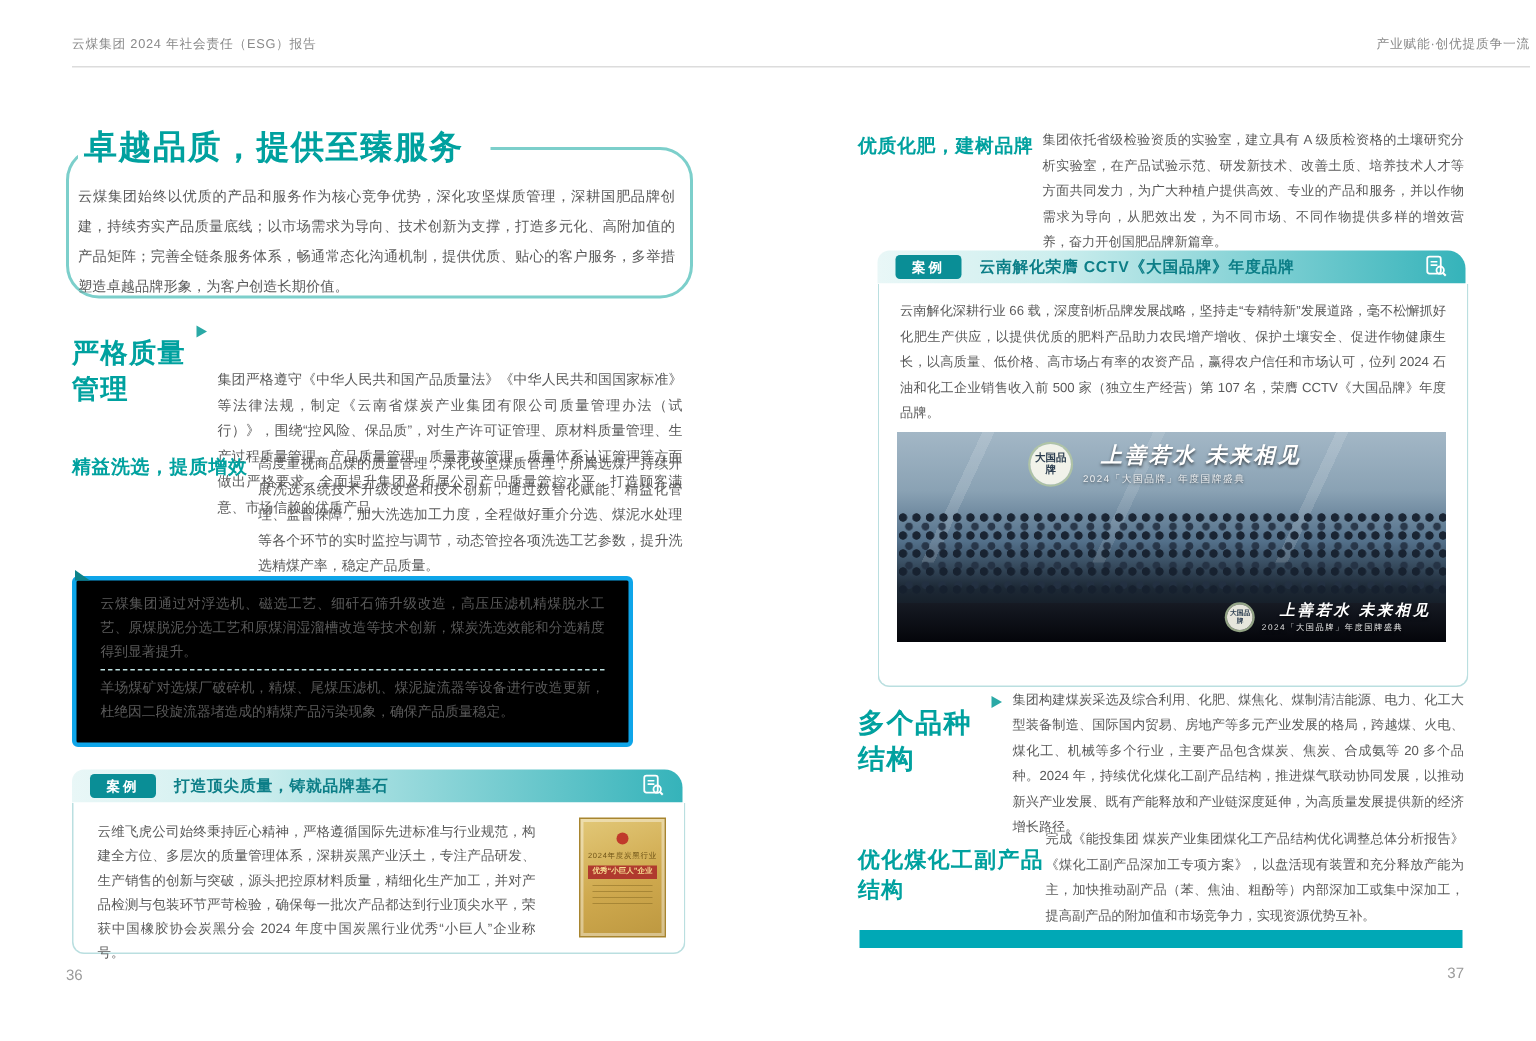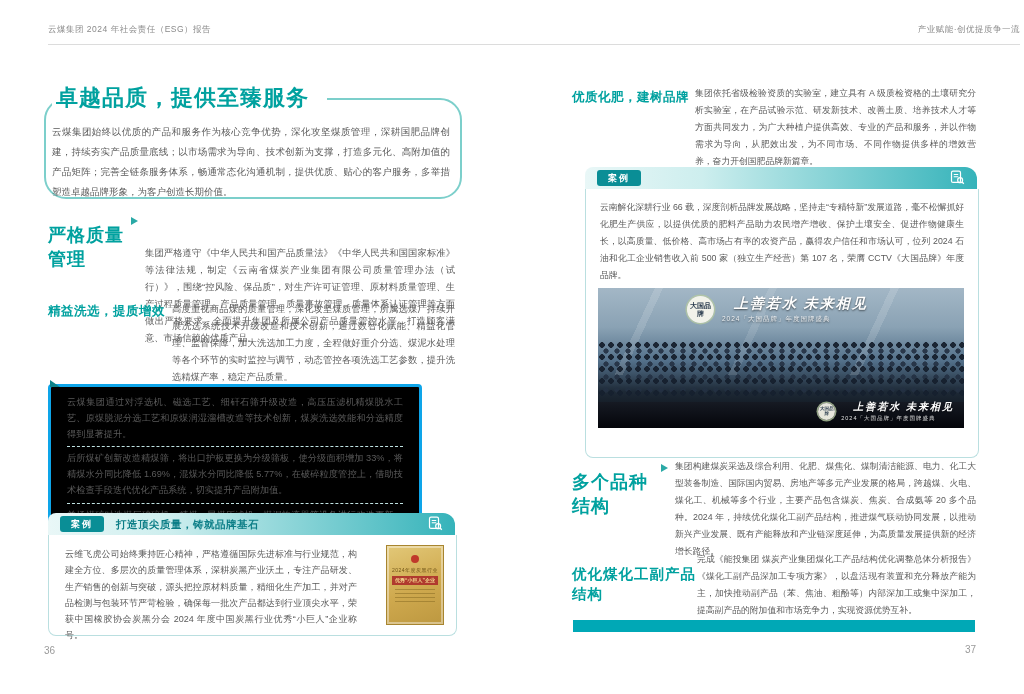--- a/index.html
+++ b/index.html
@@ -100,21 +100,20 @@
     </div>
     <span class="tri" style="left:131px;top:217px;"></span>
     <div class="sec-body" style="left:145px;top:211px;width:310px;margin-top:34px;">集团严格遵守《中华人民共和国产品质量法》《中华人民共和国国家标准》等法律法规，制定《云南省煤炭产业集团有限公司质量管理办法（试行）》，围绕“控风险、保品质”，对生产许可证管理、原材料质量管理、生产过程质量管理、产品质量管理、质量事故管理、质量体系认证管理等方面做出严格要求，全面提升集团及所属公司产品质量管控水平，打造顾客满意、市场信赖的优质产品。</div>
 
     <div class="inl-head" style="left:48px;top:303px;">精益洗选，提质增效</div>
     <div class="sec-body" style="left:172px;top:301px;width:283px;">高度重视商品煤的质量管理，深化攻坚煤质管理，所属选煤厂持续开展洗选系统技术升级改造和技术创新，通过数智化赋能、精益化管理、监督保障，加大洗选加工力度，全程做好重介分选、煤泥水处理等各个环节的实时监控与调节，动态管控各项洗选工艺参数，提升洗选精煤产率，稳定产品质量。</div>
 
     <div class="hl-box">
       <span class="fold"></span>
       <p>云煤集团通过对浮选机、磁选工艺、细矸石筛升级改造，高压压滤机精煤脱水工艺、原煤脱泥分选工艺和原煤润湿溜槽改造等技术创新，煤炭洗选效能和分选精度得到显著提升。</p>
-      <p>后所煤矿创新改造精煤筛，将出口护板更换为分级筛板，使分级面积增加 33%，将精煤水分同比降低 1.69%，混煤水分同比降低 5.77%，在破碎粒度管控上，借助技术检查手段迭代优化产品系统，切实提升产品附加值。</p>
       <p>羊场煤矿对选煤厂破碎机，精煤、尾煤压滤机、煤泥旋流器等设备进行改造更新，杜绝因二段旋流器堵造成的精煤产品污染现象，确保产品质量稳定。</p>
     </div>
 
     <div class="case-band" style="left:48px;top:513px;width:407px;">
       <span class="case-badge">案例</span>
       <span class="case-title">打造顶尖质量，铸就品牌基石</span>
       <span class="band-icon">
         <svg viewBox="0 0 20 20" width="15" height="15">
           <rect x="2" y="1.5" width="12" height="15" rx="2" fill="none" stroke="#fff" stroke-width="1.6"></rect>
           <line x1="5" y1="6" x2="11" y2="6" stroke="#fff" stroke-width="1.4"></line>
@@ -137,20 +136,21 @@
     <div class="pagenum" style="left:44px;top:645px;">36</div>
   </div>
 
   <div>
 
     <div class="inl-head" style="left:572px;top:89px;text-align:center;">优质化肥，建树品牌</div>
     <div class="sec-body" style="left:695px;top:85px;width:281px;font-size:8.8px;">集团依托省级检验资质的实验室，建立具有 A 级质检资格的土壤研究分析实验室，在产品试验示范、研发新技术、改善土质、培养技术人才等方面共同发力，为广大种植户提供高效、专业的产品和服务，并以作物需求为导向，从肥效出发，为不同市场、不同作物提供多样的增效营养，奋力开创国肥品牌新篇章。</div>
 
     <div class="case-band" style="left:585px;top:167px;width:392px;">
       <span class="case-badge">案例</span>
+      <span class="case-title">云南解化荣膺 CCTV《大国品牌》年度品牌</span>
       <span class="band-icon">
         <svg viewBox="0 0 20 20" width="15" height="15">
           <rect x="2" y="1.5" width="12" height="15" rx="2" fill="none" stroke="#fff" stroke-width="1.6"></rect>
           <line x1="5" y1="6" x2="11" y2="6" stroke="#fff" stroke-width="1.4"></line>
           <line x1="5" y1="9" x2="11" y2="9" stroke="#fff" stroke-width="1.4"></line>
           <circle cx="13.5" cy="13.5" r="3.3" fill="none" stroke="#fff" stroke-width="1.6"></circle>
           <line x1="15.8" y1="15.8" x2="18.4" y2="18.4" stroke="#fff" stroke-width="1.8"></line>
         </svg>
       </span>
     </div>

